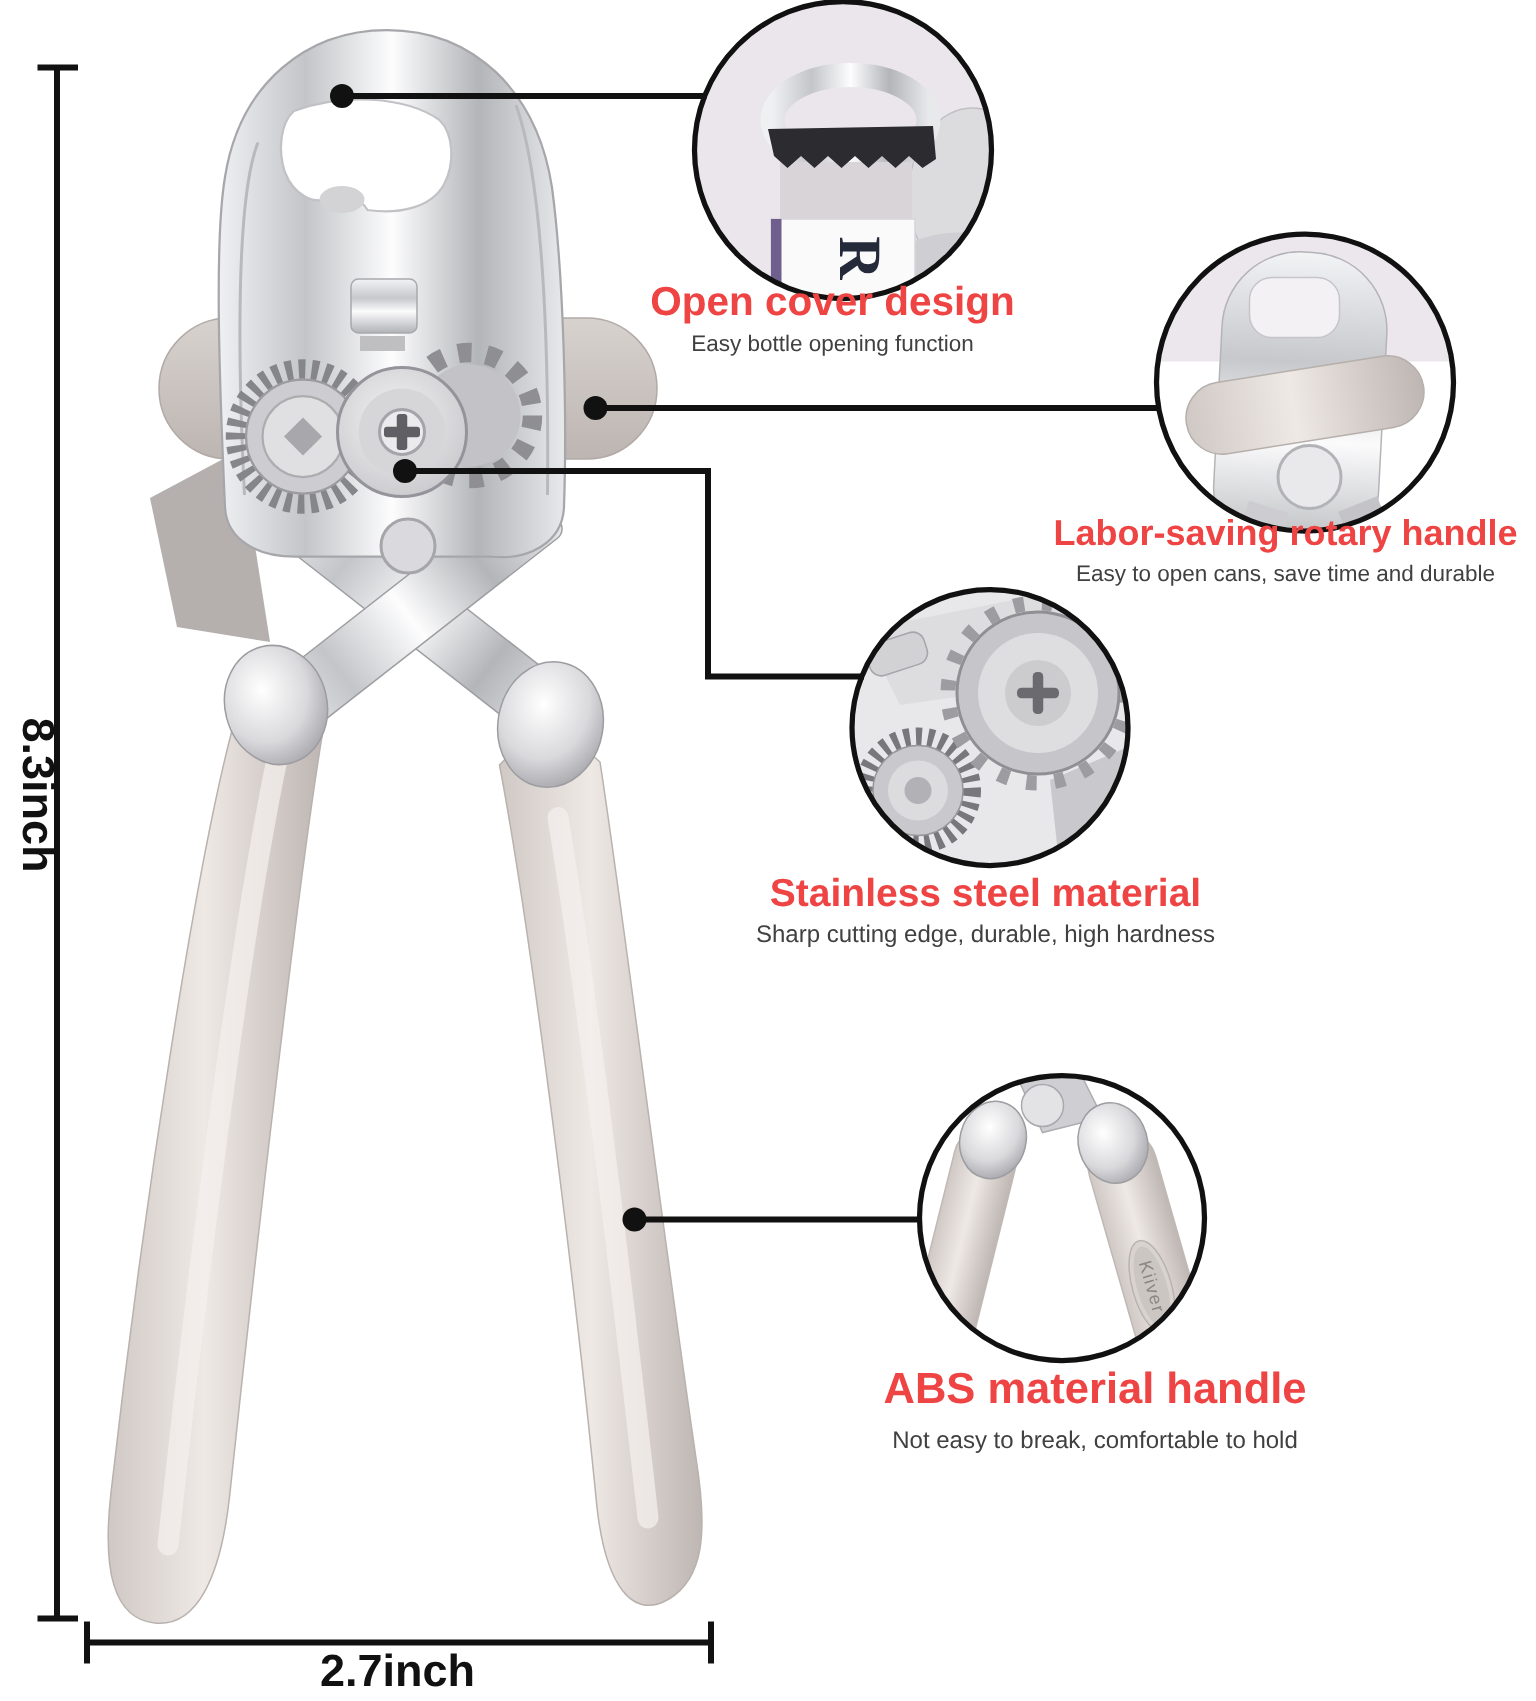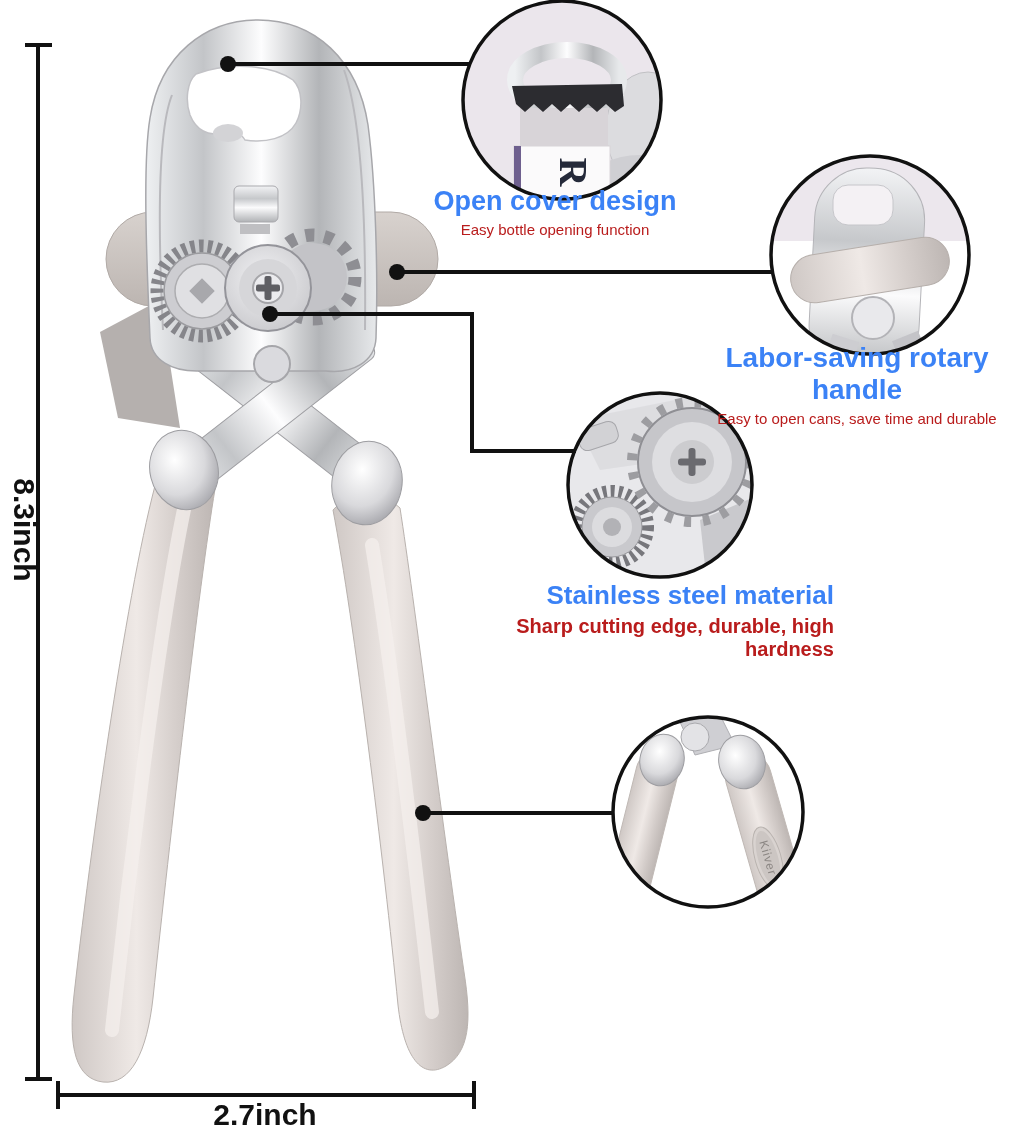--- a/index.html
+++ b/index.html
@@ -3,25 +3,25 @@
 <meta charset="utf-8">
 <style>
   html,body{margin:0;padding:0;}
   body{
     width:1024px;height:1134px;position:relative;background:#ffffff;
     font-family:"Liberation Sans", sans-serif;color:#111;overflow:hidden;
   }
   #stage{position:absolute;left:0;top:0;width:1024px;height:1134px;}
   svg{position:absolute;left:0;top:0;}
   .callout{position:absolute;text-align:center;}
-  .callout h3{margin:0;font-weight:700;color:#3b82f6;letter-spacing:0;}
-  .callout p{margin:4px 0 0 0;color:#b91c1c;font-weight:400;}
+  .callout h3{margin:0;font-weight:700;color:#ef4444;letter-spacing:0;}
+  .callout p{margin:4px 0 0 0;color:#404040;font-weight:400;}
   .c1 h3{font-size:27px;} .c1 p{font-size:15px;}
-  .c2 h3{font-size:28px;} .c2 p{font-size:15px;}
-  .c3 h3{font-size:26px;} .c3 p{font-size:20px;font-weight:bold;}
+  .c2 h3{font-size:24px;} .c2 p{font-size:15px;}
+  .c3 h3{font-size:26px;} .c3 p{font-size:16px;}
   .c4 h3{font-size:29px;} .c4 p{font-size:16px;margin-top:9px;}
   .dim{position:absolute;font-weight:700;font-size:30px;color:#111;text-align:center;}
   .dim-v{left:-46px;top:510px;width:140px;height:40px;line-height:40px;transform:rotate(90deg);}
   .dim-h{left:195px;top:1097px;width:140px;height:46px;line-height:36px;}
 </style>
 </head>
 <body>
 
 <div id="stage">
 
@@ -227,22 +227,26 @@
 <div class="callout c1" style="left:375px;top:186px;width:360px;">
   <h3>Open cover design</h3>
   <p>Easy bottle opening function</p>
 </div>
 
 <div class="callout c2" style="left:690px;top:342px;width:334px;">
   <h3>Labor-saving rotary handle</h3>
   <p>Easy to open cans, save time and durable</p>
 </div>
 
-<div class="callout c3" style="left:480px;top:580px;width:354px;text-align:right;">
+<div class="callout c3" style="left:480px;top:580px;width:354px;">
   <h3>Stainless steel material</h3>
   <p>Sharp cutting edge, durable, high hardness</p>
 </div>
 
+<div class="callout c4" style="left:555px;top:910px;width:350px;">
+  <h3>ABS material handle</h3>
+  <p>Not easy to break, comfortable to hold</p>
+</div>
 
 <div class="dim dim-v">8.3inch</div>
 <div class="dim dim-h">2.7inch</div>
 
 </div>
 
 </body></html>

